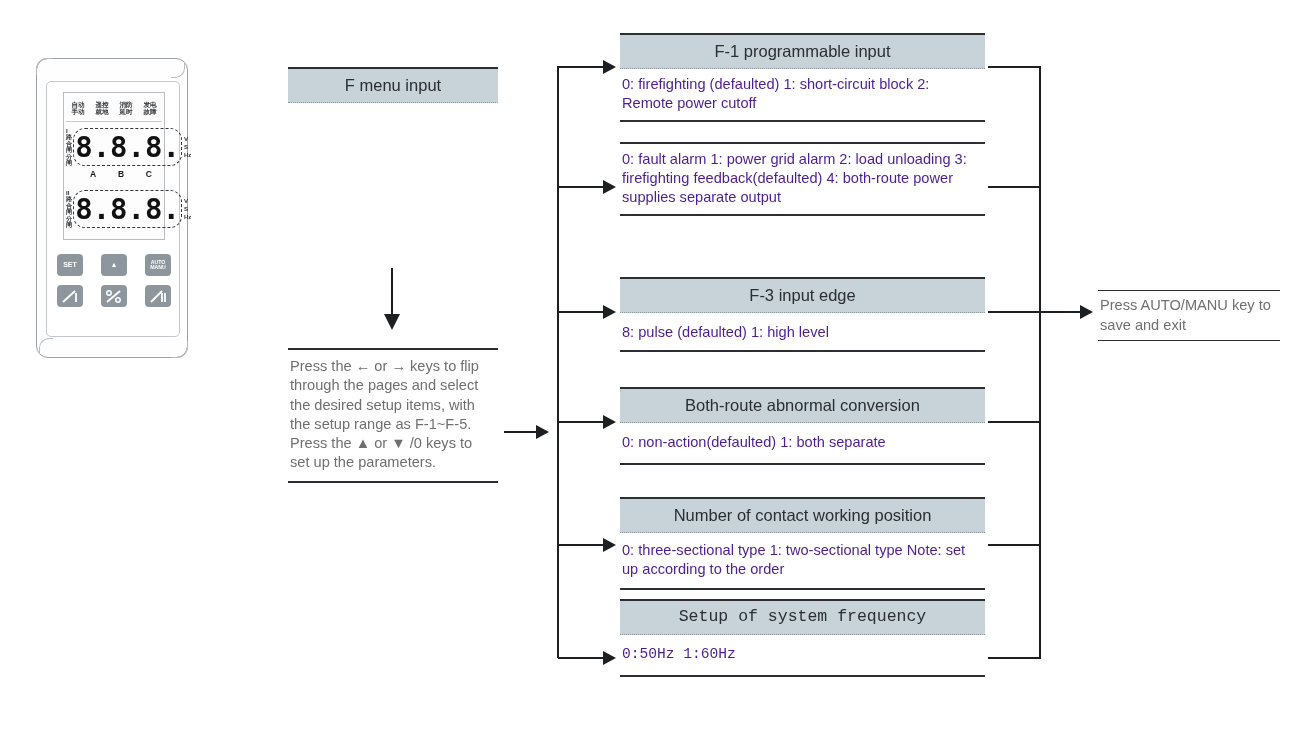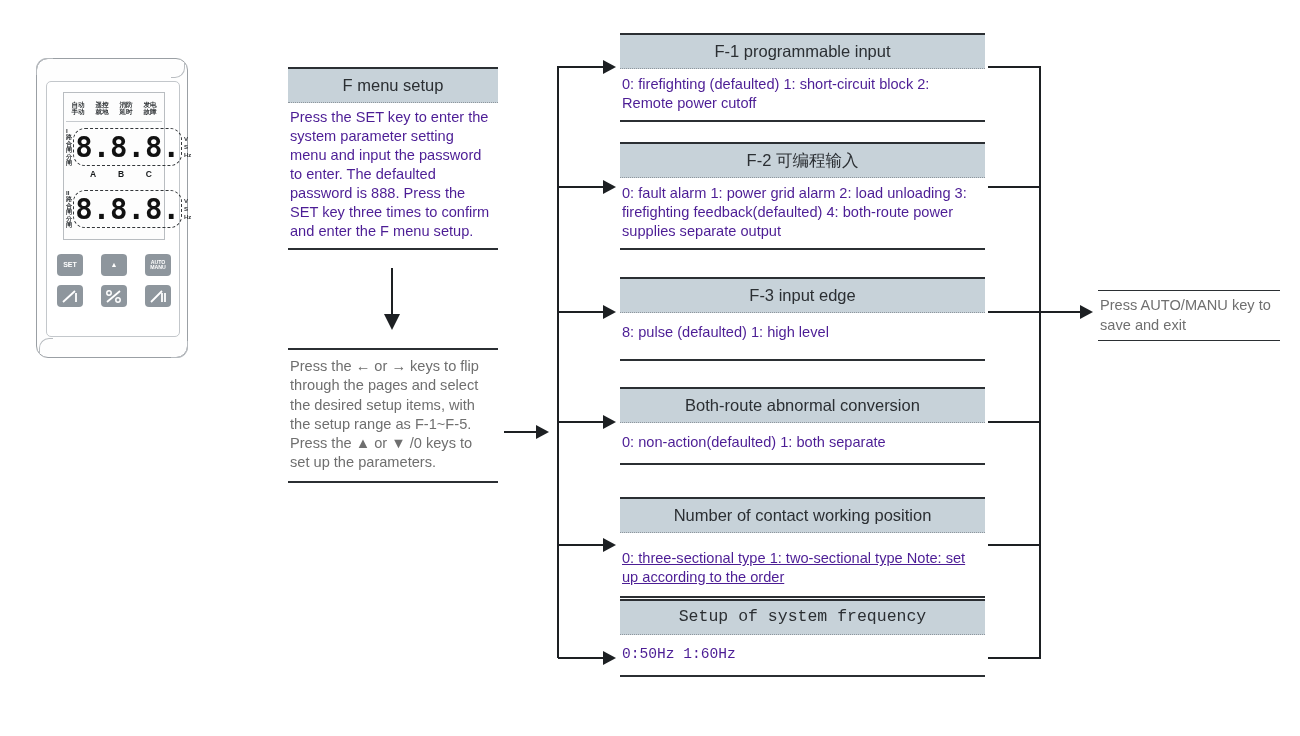--- a/index.html
+++ b/index.html
@@ -212,22 +212,21 @@
             </div>
           </div>
         </div>
 
       </div>
     </div>
   </div>
 
   <div class="hdr-box" style="left:288px;top:60px;width:210px;">
     <div class="hdr-top-rule"></div>
-    <div class="hdr-bar">F menu setup</div>
-    <div class="hdr-body" style="border-bottom:2.2px solid #2b2f33;font-size:14.6px;line-height:1.3;padding-top:5px;">Press the SET key to enter the system parameter setting menu and input the password to enter. The defaulted password is 888. Press the SET key three times to confirm and enter the F menu setup.</div>
+    <div class="hdr-bar">F menu input</div>
   </div>
 
   <div class="vline" style="left:391px;top:268px;height:50px;"></div>
   <div class="arrow-d" style="left:384px;top:314px;"></div>
 
   <div class="plain-box" style="left:288px;top:348px;width:210px;">
     <div class="plain-top"></div>
     <div class="plain-body">Press the ← or → keys to flip through the pages and select the desired setup items, with the setup range as F-1~F-5. Press the ▲ or ▼ /0 keys to set up the parameters.</div>
   </div>
 
@@ -239,46 +238,45 @@
   <div class="hdr-box" style="left:620px;top:26px;width:365px;">
     <div class="hdr-top-rule"></div>
     <div class="hdr-bar">F-1 programmable input</div>
     <div class="hdr-body">0: firefighting (defaulted)  1: short-circuit block 2: Remote power cutoff</div>
   </div>
   <div class="hline" style="left:558px;top:66px;width:47px;"></div>
   <div class="arrow-r" style="left:603px;top:60px;"></div>
 
   <div class="hdr-box" style="left:620px;top:135px;width:365px;">
     <div class="hdr-top-rule"></div>
-    <div class="hdr-bar">F-2 可编程输入</div>
     <div class="hdr-body">0: fault alarm  1: power grid alarm 2: load unloading  3: firefighting feedback(defaulted)  4: both-route power supplies separate output</div>
   </div>
   <div class="hline" style="left:558px;top:186px;width:47px;"></div>
   <div class="arrow-r" style="left:603px;top:180px;"></div>
 
   <div class="hdr-box" style="left:620px;top:270px;width:365px;">
     <div class="hdr-top-rule"></div>
     <div class="hdr-bar">F-3 input edge</div>
-    <div class="hdr-body" style="padding-top:10px;padding-bottom:17px;">8: pulse (defaulted)  1: high level</div>
+    <div class="hdr-body" style="padding-top:10px;padding-bottom:8px;">8: pulse (defaulted)  1: high level</div>
   </div>
   <div class="hline" style="left:558px;top:311px;width:47px;"></div>
   <div class="arrow-r" style="left:603px;top:305px;"></div>
 
   <div class="hdr-box" style="left:620px;top:380px;width:365px;">
     <div class="hdr-top-rule"></div>
     <div class="hdr-bar">Both-route abnormal conversion</div>
     <div class="hdr-body" style="padding-top:10px;padding-bottom:11px;">0: non-action(defaulted) 1: both separate</div>
   </div>
   <div class="hline" style="left:558px;top:421px;width:47px;"></div>
   <div class="arrow-r" style="left:603px;top:415px;"></div>
 
   <div class="hdr-box" style="left:620px;top:490px;width:365px;">
     <div class="hdr-top-rule"></div>
     <div class="hdr-bar">Number of contact working position</div>
-    <div class="hdr-body" style="padding-top:16px;padding-bottom:9px;text-decoration:underline;">0: three-sectional type   1: two-sectional type Note: set up according to the order</div>
+    <div class="hdr-body" style="padding-top:8px;padding-bottom:9px;">0: three-sectional type   1: two-sectional type Note: set up according to the order</div>
   </div>
   <div class="hline" style="left:558px;top:544px;width:47px;"></div>
   <div class="arrow-r" style="left:603px;top:538px;"></div>
 
   <div class="hdr-box" style="left:620px;top:592px;width:365px;font-family:Liberation Mono, monospace;">
     <div class="hdr-top-rule"></div>
     <div class="hdr-bar">Setup of system frequency</div>
     <div class="hdr-body" style="padding-top:10px;padding-bottom:11px;">0:50Hz 1:60Hz</div>
   </div>
   <div class="hline" style="left:558px;top:657px;width:47px;"></div>

